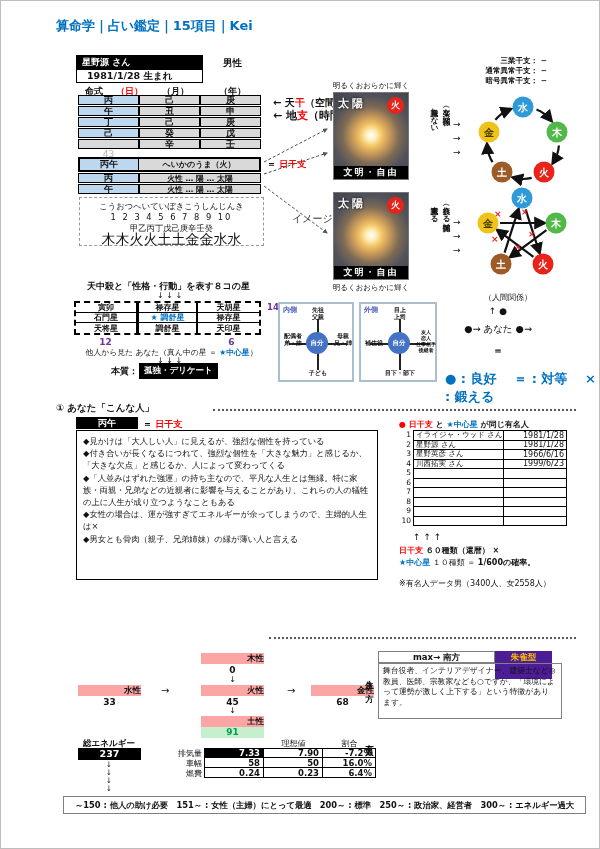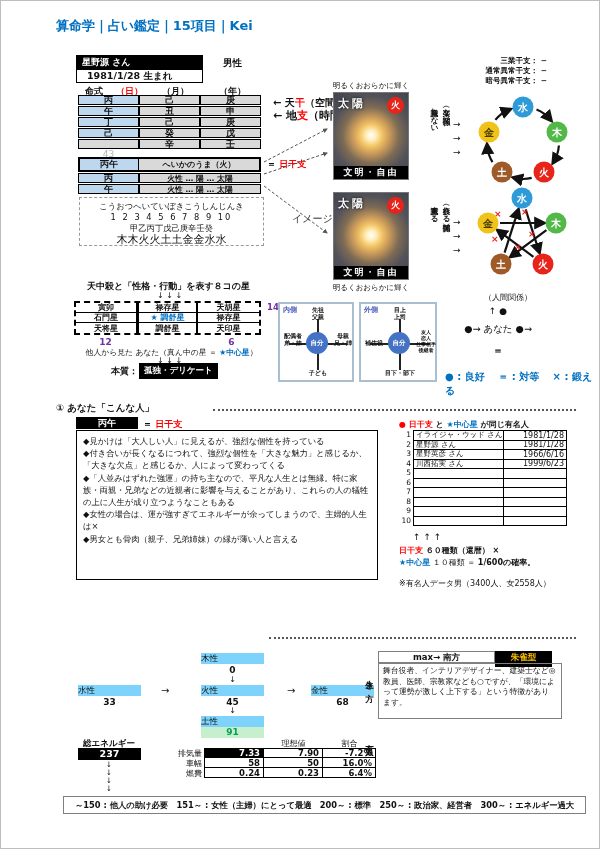--- a/index.html
+++ b/index.html
@@ -17,21 +17,21 @@
          font-size:9px;font-weight:bold}
   .bcell{background:#BDD7EE}
   .mrow{display:flex;margin-bottom:1px}
   .mrow .gcell{width:61px;height:10px}
   .scell{width:61px;height:10px;border-right:1px solid #000;border-bottom:1px solid #000;background:#fff;
          display:flex;align-items:center;justify-content:center;font-size:8px;font-weight:600}
   .smid{border-left:2px solid #000 !important;border-right:2px solid #000 !important}
   .vblock{writing-mode:vertical-rl;font-size:7.5px;font-weight:600;line-height:12px}
   .vlabel{writing-mode:vertical-rl;font-size:8.5px;font-weight:bold;letter-spacing:2px}
   .dots{border-bottom:2px dotted #555;height:0}
-  .ebox{width:63px;height:11px;background:#7dd3fc;font-size:8.5px;font-weight:normal;text-align:left;line-height:11px}
+  .ebox{width:63px;height:11px;background:#fca5a5;font-size:8.5px;font-weight:bold;text-align:right;line-height:11px}
   .eval{width:63px;text-align:center;font-size:9px;font-weight:bold}
   .suncard{width:76px;height:88px;border:1px solid #777}
   .sunimg{position:relative;width:100%;height:73px;
     background:radial-gradient(circle at 50% 58%, #ffffff 0%, #ffeebb 9%, #f2c464 20%, #c9995a 33%, #7d6b55 50%, #52525a 70%, #42454e 100%)}
   .sunbar{height:13px;background:#000;color:#fff;font-size:9px;font-weight:bold;text-align:center;
           line-height:13px;letter-spacing:2px}
   .fireball{position:absolute;right:4px;top:4px;width:17px;height:17px;border-radius:50%;background:#E8231A;
             color:#fff;font-size:9px;font-weight:bold;text-align:center;line-height:17px}
   .relbox{border:2px solid #A9BFD0;background:#fff}
   .relbox .ttl{position:absolute;left:3px;top:1px;font-size:7px;font-weight:bold;color:#4455BB}
@@ -113,21 +113,21 @@
   </div>
   <div class="a b" style="left:266px;top:157px;font-size:9px">
     <span>＝</span> <span class="red">日干支</span>
   </div>
   <div class="a" style="left:291px;top:211px;font-size:10px;color:#333">イメージ</div>
 
   <div class="a" style="left:78px;top:196px;width:185px;height:49px;border:1px dashed #999;padding-top:3px">
     <div class="c" style="font-size:8.3px;line-height:11px">こうおつへいていぼきこうしんじんき</div>
     <div class="c" style="font-size:8.3px;line-height:11px;letter-spacing:2px">1 2 3 4 5 6 7 8 9 10</div>
     <div class="c" style="font-size:8.3px;line-height:11px">甲乙丙丁戊己庚辛壬癸</div>
-    <div class="c" style="font-size:11px;line-height:11px">木木火火土土金金水水</div>
+    <div class="c" style="font-size:14px;line-height:11px">木木火火土土金金水水</div>
   </div>
 
   <div class="a" style="left:330px;top:80px;width:80px;font-size:7.5px;text-align:center">明るくおおらかに輝く</div>
   <div class="a suncard" style="left:332px;top:91px">
     <div class="sunimg">
       <div class="a" style="left:4px;top:3px;color:#fff;font-size:11px;font-weight:bold;letter-spacing:3px;text-shadow:0 0 3px #000">太陽</div>
       <div class="fireball">火</div>
     </div>
     <div class="sunbar">文明・自由</div>
   </div>
@@ -287,21 +287,21 @@
       <div>後継者</div>
     </div>
     <div class="lbl" style="left:0;top:66px;width:78px">目下・部下</div>
     <div class="me" style="left:27px;top:28px">自分</div>
   </div>
 
   <div class="a c" style="left:462px;top:291px;width:90px;font-size:8px">（人間関係）</div>
   <div class="a c" style="left:467px;top:305px;width:60px;font-size:9px">↑ ●</div>
   <div class="a c" style="left:447px;top:322px;width:100px;font-size:9.5px">●→ あなた ●→</div>
   <div class="a c b" style="left:467px;top:343px;width:60px;font-size:10px">＝</div>
-  <div class="a b blue" style="left:444px;top:369px;font-size:10px">● : 良好　 ＝ : 対等　 × : 鍛える</div>
+  <div class="a b blue" style="left:444px;top:369px;font-size:13px">● : 良好　 ＝ : 対等　 × : 鍛える</div>
 
   <div class="a b" style="left:55px;top:401px;font-size:9.5px">① あなた「こんな人」</div>
   <div class="a dots" style="left:212px;top:408px;width:363px"></div>
 
   <div class="a c" style="left:75px;top:416px;width:62px;height:12px;background:#000;color:#fff;font-size:9px;font-weight:bold;line-height:12px">丙午</div>
   <div class="a b" style="left:142px;top:417px;font-size:9px">
     <span>＝</span> <span class="red">日干支</span>
   </div>
 
   <div class="a" style="left:75px;top:429px;width:302px;height:150px;border:1.5px solid #000;padding:4px 6px;font-size:8.3px;line-height:12.2px">
@@ -432,21 +432,21 @@
     </div>
     <div class="f">
       <div class="tcell" style="width:60px;border-top:none">0.24</div>
       <div class="tcell" style="width:59px;border-left:none;border-top:none">0.23</div>
       <div class="tcell" style="width:53px;border-left:none;border-top:none">6.4%</div>
     </div>
   </div>
 
   <div class="a f" style="left:377px;top:650px">
     <div class="c b" style="width:117px;height:12px;border:1px solid #808080;font-size:8.5px;line-height:11px">max→ 南方</div>
-    <div class="c b" style="width:57px;height:16px;background:#000000;color:#FFC000;font-size:8.5px;line-height:12px">朱雀型</div>
+    <div class="c b" style="width:57px;height:28px;background:#4c1d95;color:#FFC000;font-size:8.5px;line-height:12px">朱雀型</div>
   </div>
   <div class="a vlabel" style="left:363px;top:672px">生き方</div>
   <div class="a" style="left:377px;top:662px;width:184px;height:56px;border:1px solid #808080;padding:2px 4px;font-size:7.8px;line-height:10.6px">舞台役者、インテリアデザイナー、建築士など◎ 教員、医師、宗教家なども○ですが、「環境によって運勢が激しく上下する」という特徴があります。</div>
   <div class="a vlabel" style="left:363px;top:736px">有名人</div>
 
   <div class="a c" style="left:62px;top:795px;width:523px;height:18px;border:1px solid #808080;font-size:8.3px;font-weight:600;line-height:17px">～150 : 他人の助け必要　151～ : 女性（主婦）にとって最適　200～ : 標準　250～ : 政治家、経営者　300～ : エネルギー過大</div>
 
   <svg class="a" style="left:0;top:0;pointer-events:none" width="600" height="849">
     <defs>
       <marker id="m3" markerWidth="7" markerHeight="7" refX="4" refY="2.5" orient="auto">

